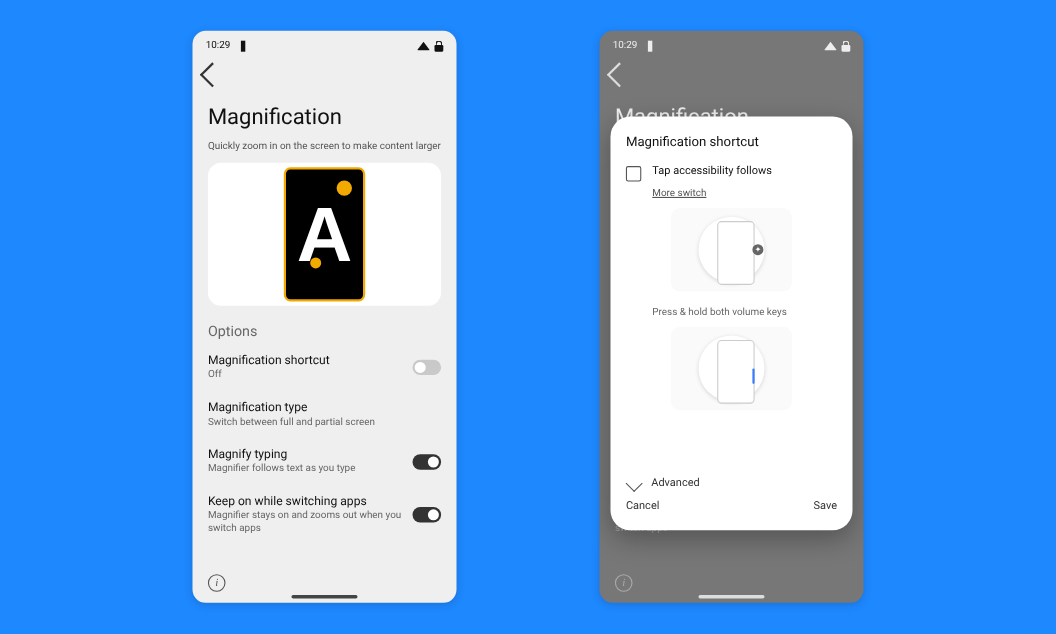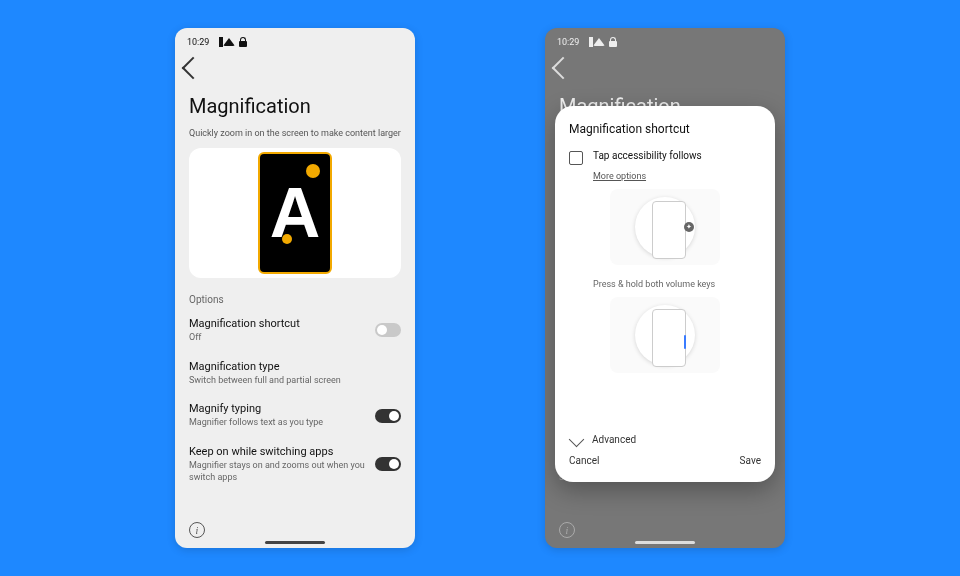--- a/index.html
+++ b/index.html
@@ -1,19 +1,19 @@
 <!DOCTYPE html>
 <html><head>
 <meta charset="utf-8">
 <style>
   html,body{margin:0;padding:0;width:960px;height:576px;background:#1e88ff;font-family:Roboto,Arial,sans-serif;overflow:hidden}
   .wrap{display:flex;width:100%;height:100%;align-items:center;justify-content:center;gap:130px}
   .phone{width:240px;height:520px;border-radius:12px;background:#efefef;position:relative;overflow:hidden;box-shadow:0 2px 8px rgba(0,0,0,0.15)}
   .phone.dimmed-bg{background:#777}
-  .status{position:absolute;top:6px;left:0;right:0;height:16px;display:flex;align-items:center;justify-content:flex-start;padding:0 12px;font-size:9px;color:#111}
+  .status{position:absolute;top:6px;left:0;right:0;height:16px;display:flex;align-items:center;justify-content:space-between;padding:0 12px;font-size:9px;color:#111}
   .dimmed .status{color:#eee}
   .status .left{display:flex;align-items:center;gap:6px}
   .status .bat{display:inline-block;width:4px;height:10px;background:currentColor;margin-left:4px}
   .status .right{display:flex;align-items:center;gap:4px}
   .wifi{position:relative;width:0;height:0;border-left:6px solid transparent;border-right:6px solid transparent;border-bottom:8px solid currentColor;display:inline-block;border-radius:2px}
   .lock{position:relative;width:8px;height:10px;display:inline-block}
   .lock::before{content:"";position:absolute;bottom:0;left:0;width:8px;height:6px;background:currentColor;border-radius:1px}
   .lock::after{content:"";position:absolute;top:0;left:1px;width:4px;height:4px;border:1px solid currentColor;border-bottom:none;border-radius:3px 3px 0 0}
   .topbar{position:absolute;top:26px;left:0;right:0;height:28px;display:flex;align-items:center;padding:0 10px}
   .back{width:14px;height:14px;border-left:2px solid #333;border-bottom:2px solid #333;transform:rotate(45deg)}
@@ -22,21 +22,21 @@
   .dimmed .content{color:#ccc}
   h1{margin:6px 0 10px;font-size:20px;font-weight:400;color:#111}
   .dimmed h1{color:#eee}
   .subt{font-size:9px;color:#555;margin-bottom:10px}
   .dimmed .subt{color:#bbb}
   .hero{width:100%;height:130px;background:#fff;border-radius:12px;display:flex;align-items:center;justify-content:center;position:relative}
   .hero .device{width:70px;height:118px;background:#000;border:2px solid #f2a900;border-radius:6px;position:relative;display:flex;align-items:center;justify-content:center}
   .hero .A{font-size:70px;font-weight:900;color:#fff;font-family:Arial,sans-serif;line-height:1}
   .hero .dot1{position:absolute;top:10px;right:10px;width:14px;height:14px;background:#f2a900;border-radius:50%}
   .hero .dot2{position:absolute;bottom:28px;left:22px;width:10px;height:10px;background:#f2a900;border-radius:50%}
-  .sect{font-size:10px;color:#666;margin:16px 0 4px}
+  .sect{font-size:13px;color:#666;margin:16px 0 4px}
   .dimmed .sect{color:#aaa}
   .row{display:flex;align-items:center;justify-content:space-between;padding:8px 0}
   .rowtxt{flex:1;min-width:0}
   .rtitle{font-size:11px;color:#111;margin-bottom:2px}
   .dimmed .rtitle{color:#eee}
   .rsub{font-size:9px;color:#666;line-height:1.3}
   .dimmed .rsub{color:#aaa}
   .toggle{width:26px;height:14px;border-radius:7px;position:relative;flex-shrink:0;margin-left:8px}
   .toggle.off{background:#c9c9c9}
   .toggle.off::after{content:"";position:absolute;left:2px;top:2px;width:10px;height:10px;background:#fff;border-radius:50%}
@@ -182,21 +182,21 @@
     <div class="navpill"></div>
 
     <div class="scrim"></div>
     <div class="dialog">
       <div class="dtitle">Magnification shortcut</div>
 
       <div class="dopt">
         <div class="chk"></div>
         <div class="olabel">Tap accessibility follows</div>
       </div>
-      <div class="more">More options</div>
+      <div class="more">More switch</div>
       <div class="preview">
         <div class="circ"></div>
         <div class="mini"></div>
         <div class="fab">✦</div>
       </div>
 
       <div class="osub">Press &amp; hold both volume keys</div>
       <div class="preview vol">
         <div class="circ"></div>
         <div class="mini"></div>

